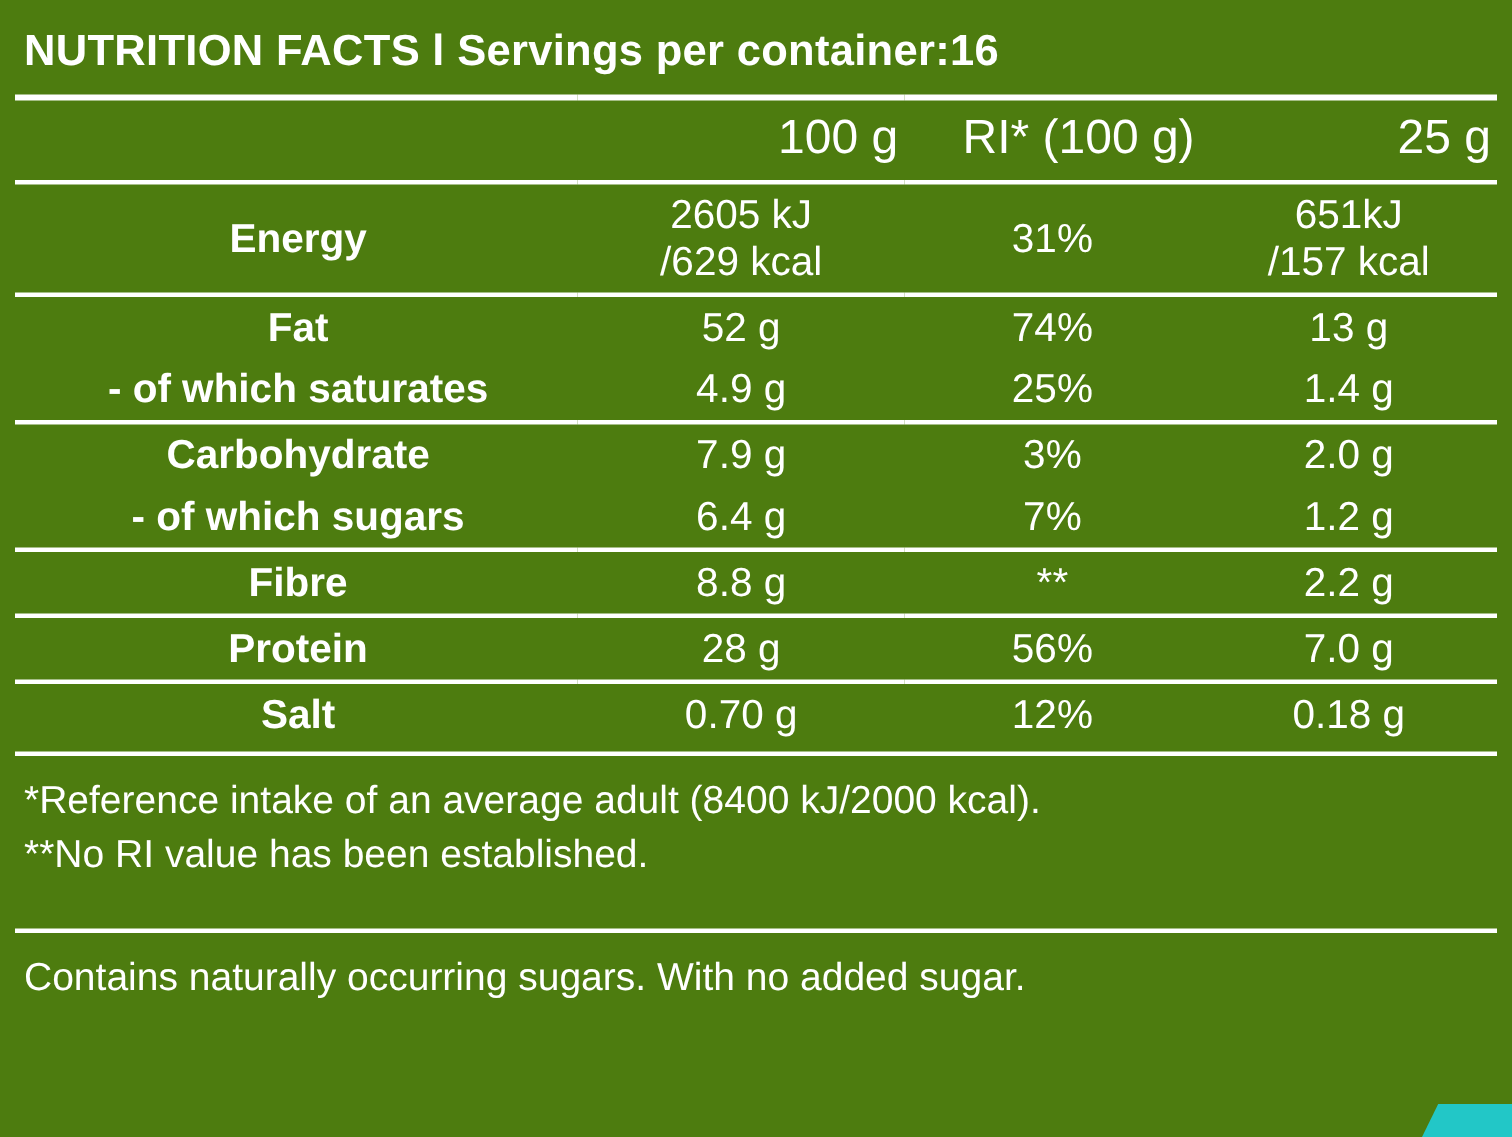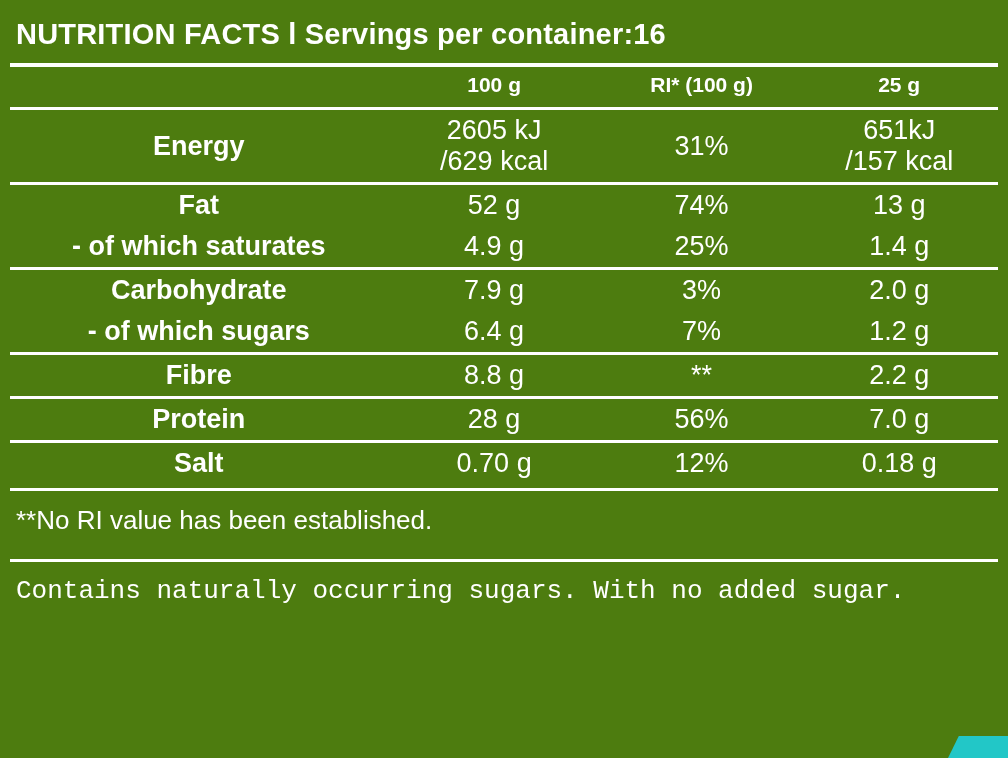--- a/index.html
+++ b/index.html
@@ -32,23 +32,23 @@
   table.nutrition {
     width: 100%;
     border-collapse: collapse;
     table-layout: fixed;
   }
   table.nutrition col.c-label { width: 38%; }
   table.nutrition col.c-v1 { width: 22%; }
   table.nutrition col.c-v2 { width: 20%; }
   table.nutrition col.c-v3 { width: 20%; }
   th.colhead {
-    font-size: 21px;
-    font-weight: bold;
-    text-align: center;
+    font-size: 32px;
+    font-weight: normal;
+    text-align: right;
     padding: 6px 4px 10px 4px;
   }
   th.blank { }
   td.rowlabel {
     font-size: 27px;
     font-weight: bold;
     text-align: center;
     padding: 5px 4px 5px 6px;
     line-height: 1.15;
   }
@@ -71,25 +71,24 @@
   .footnotes {
     border-top: 3px solid #ffffff;
     margin-top: 4px;
     padding: 12px 6px 6px 6px;
     font-size: 26px;
     line-height: 1.35;
   }
   .footnotes div { white-space: nowrap; }
   .bottom-note {
     border-top: 3px solid #ffffff;
-    margin-top: 14px;
+    margin-top: 26px;
     padding: 14px 6px 0 6px;
     font-size: 26px;
     white-space: nowrap;
-    font-family: Liberation Mono, monospace;
   }
   .corner-accent {
     position: absolute;
     right: 0;
     bottom: 0;
     width: 60px;
     height: 22px;
     background: #22c7c7;
     clip-path: polygon(18% 0, 100% 0, 100% 100%, 0 100%);
   }
@@ -171,19 +170,20 @@
         <td class="rowlabel">Salt</td>
         <td class="val">0.70 g</td>
         <td class="val">12%</td>
         <td class="val">0.18 g</td>
       </tr>
 
     </tbody>
   </table>
 
   <div class="footnotes">
+    <div>*Reference intake of an average adult (8400 kJ/2000 kcal).</div>
     <div>**No RI value has been established.</div>
   </div>
 
   <div class="bottom-note">Contains naturally occurring sugars. With no added sugar.</div>
 
   <div class="corner-accent"></div>
 </div>
 
 </body></html>

